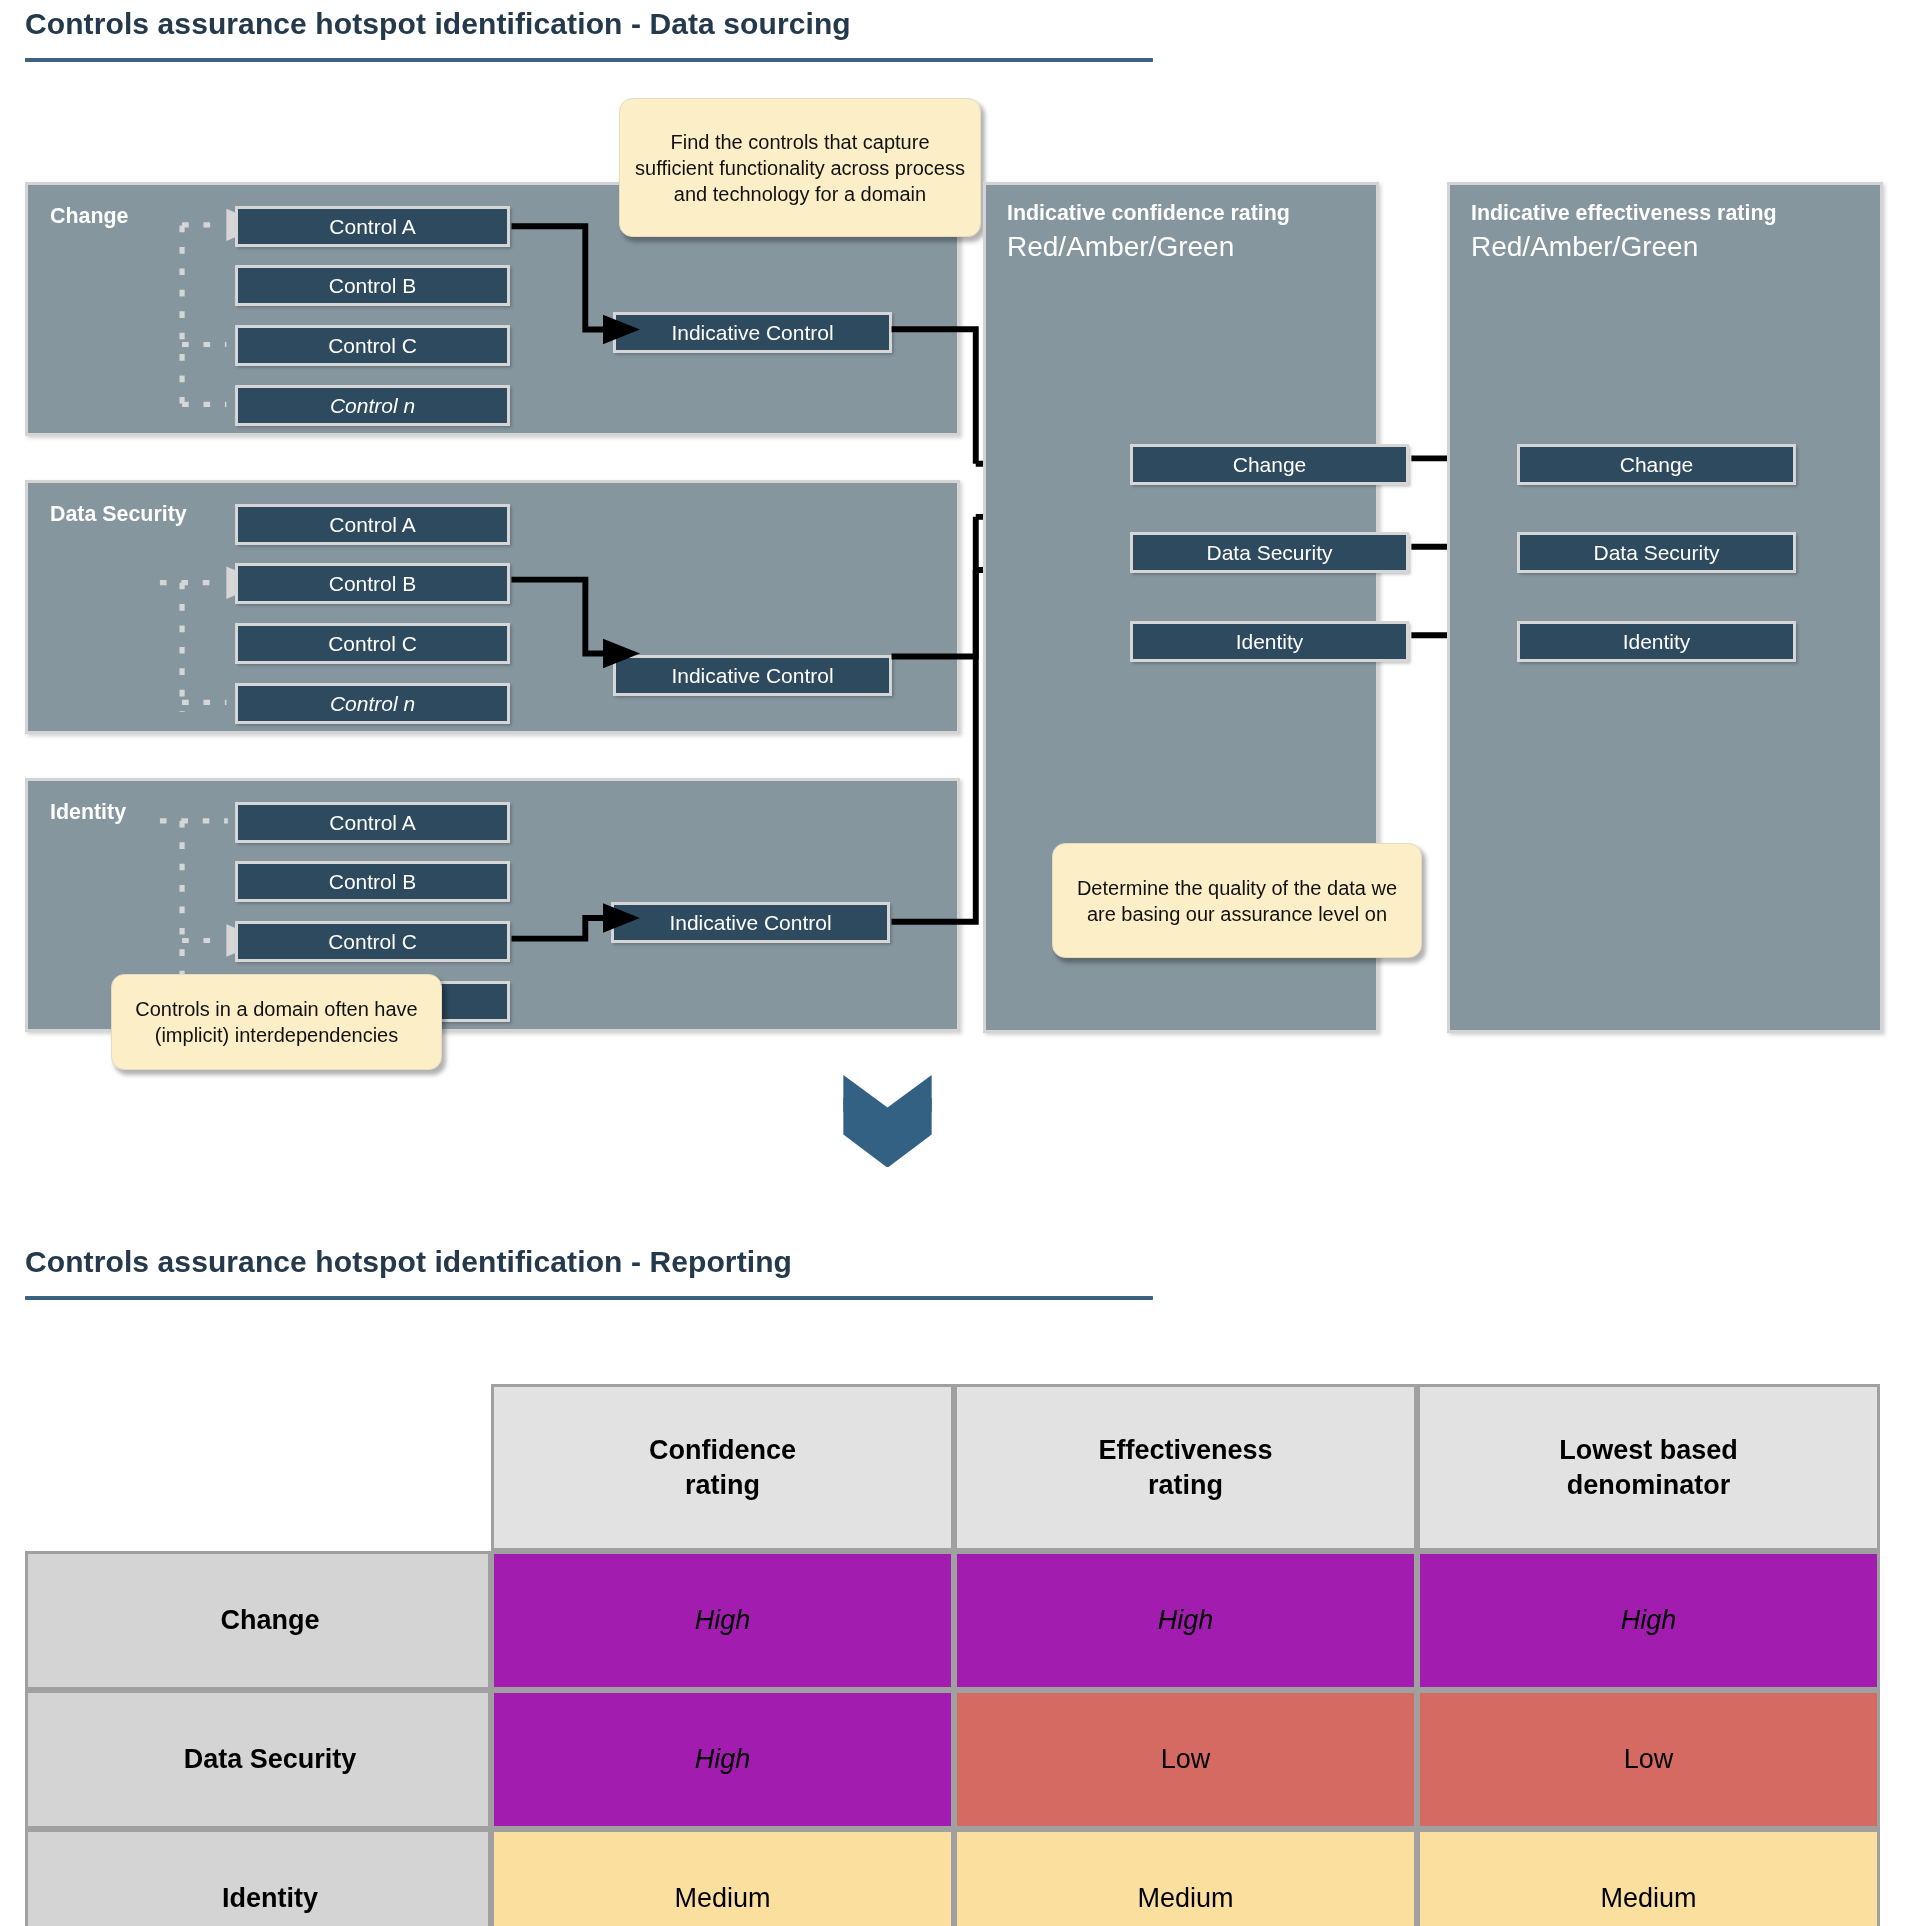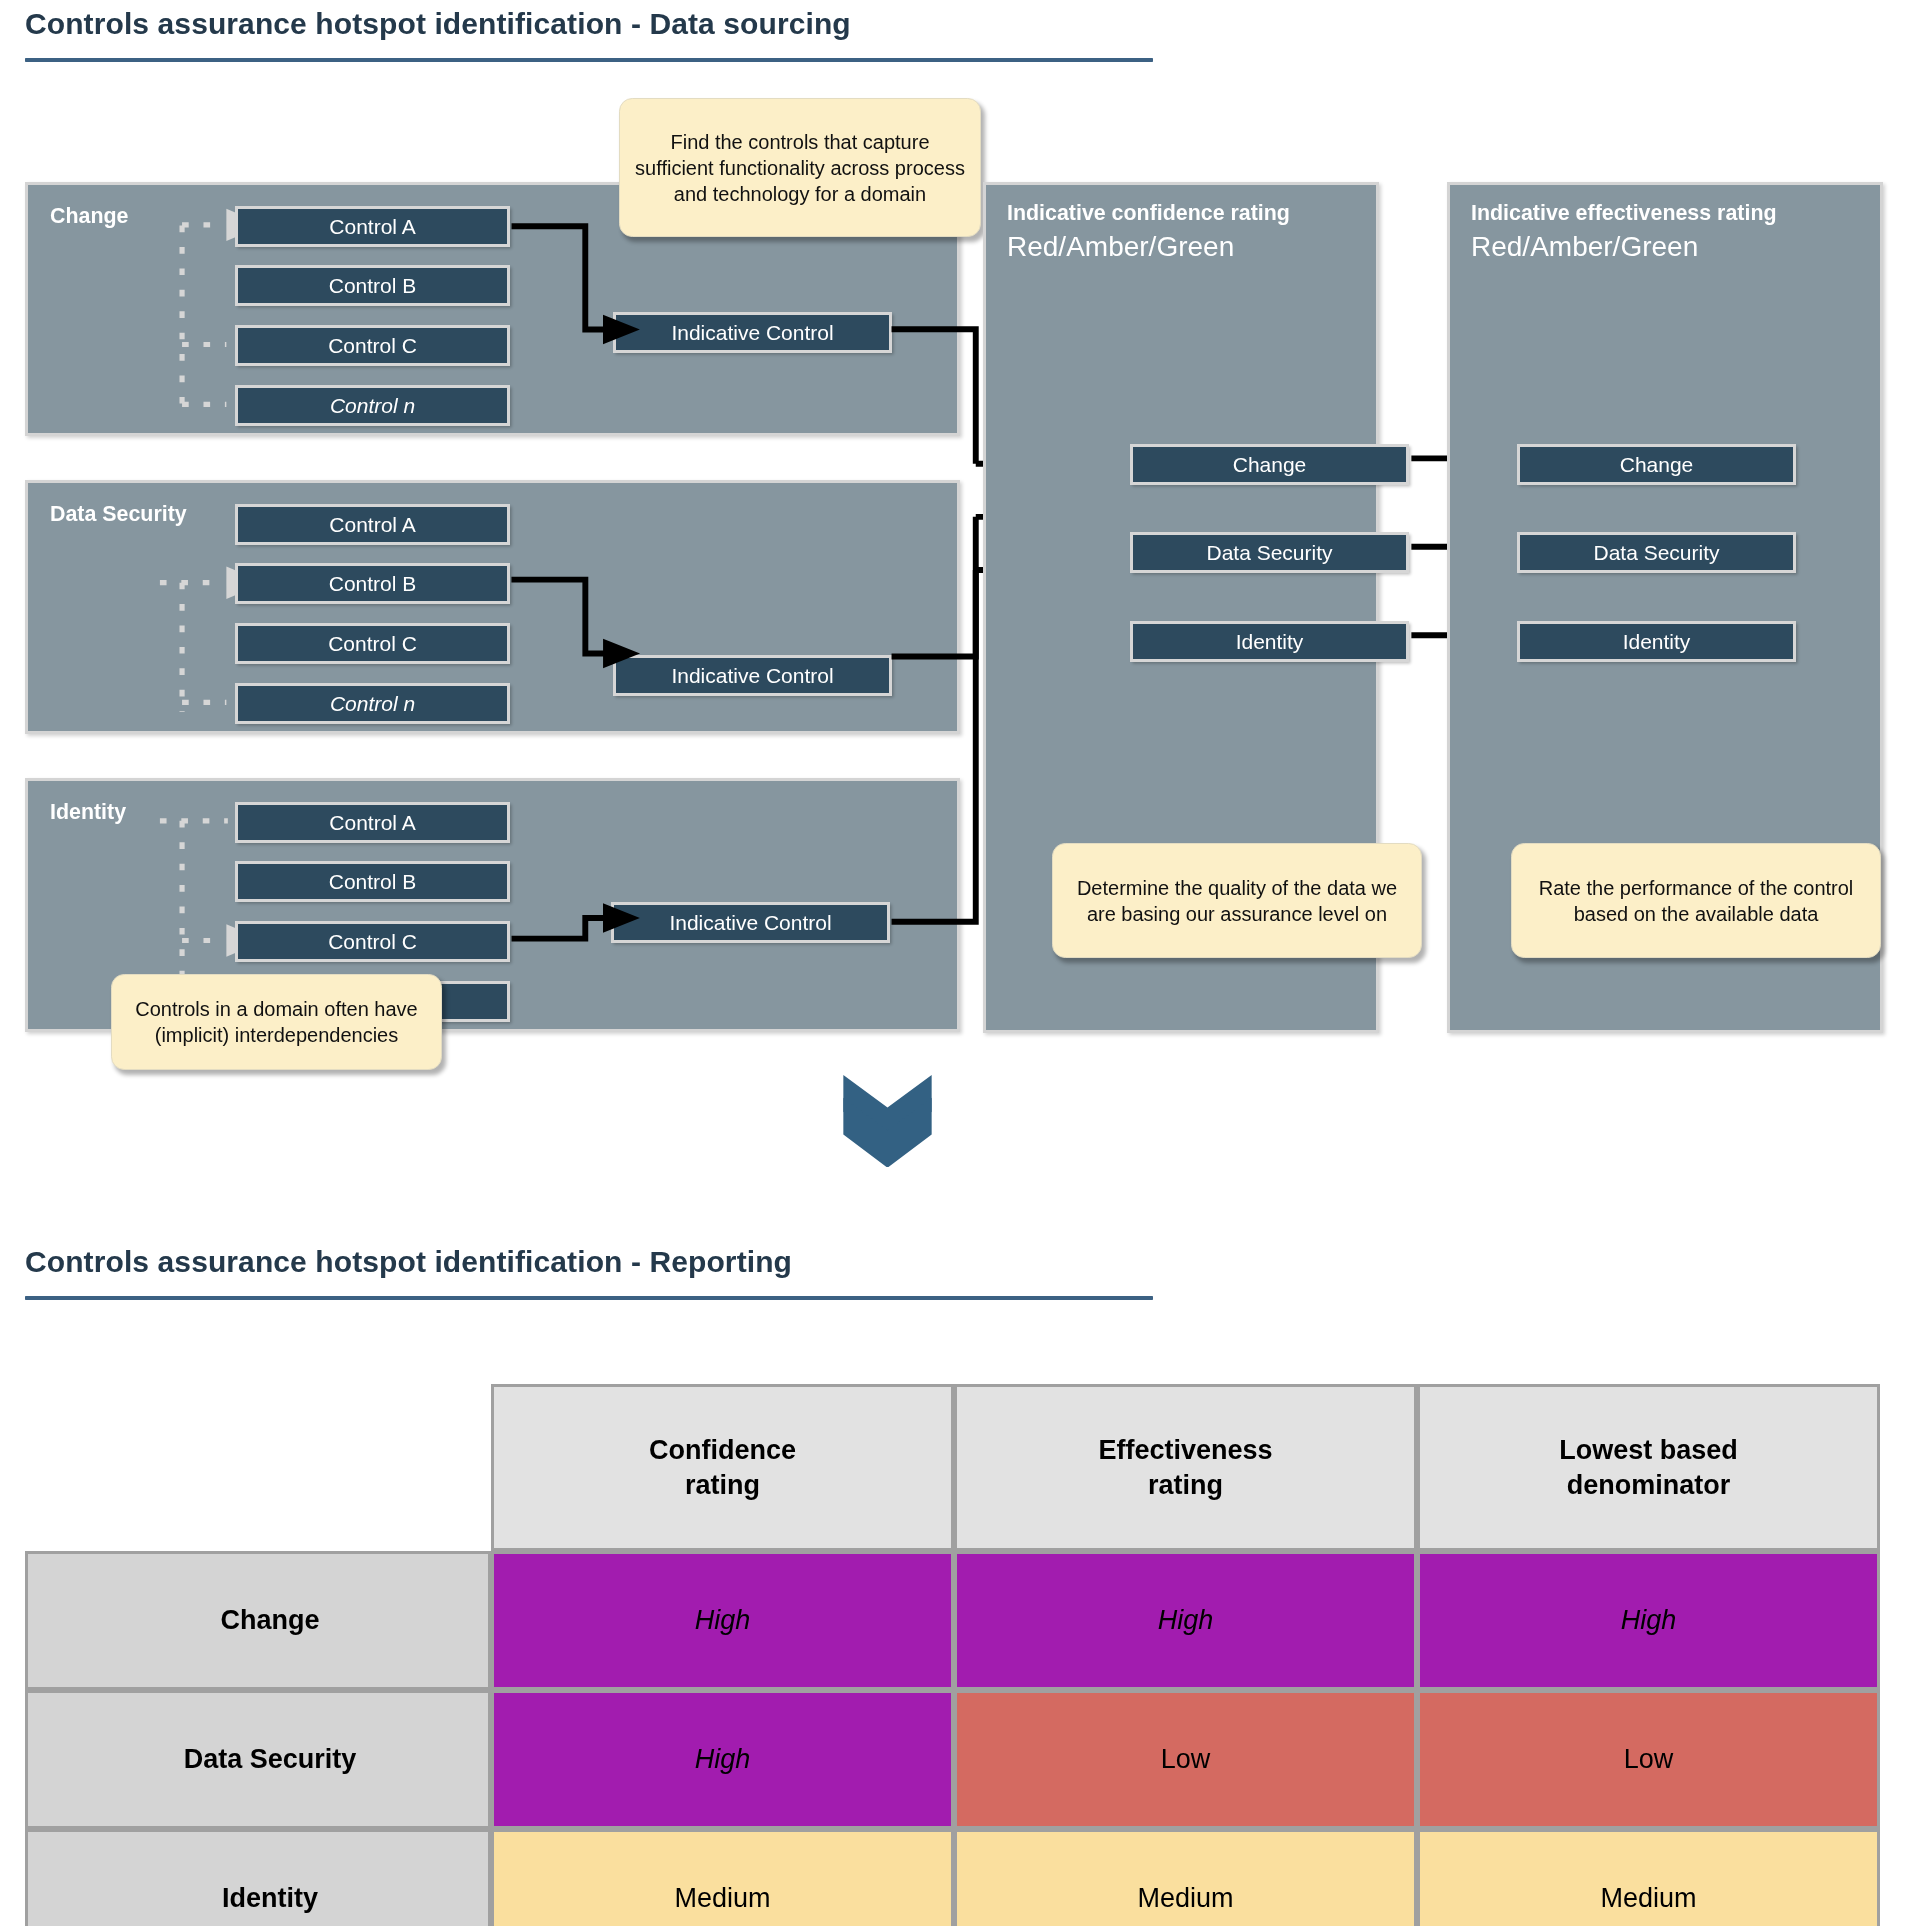--- a/index.html
+++ b/index.html
@@ -265,23 +265,20 @@
   <div class="cbox" style="left:67px; top:259px; width:279px; height:41px;">
     <span>Change</span>
     </div>
   <div class="cbox" style="left:67px; top:347px; width:279px; height:41px;">
     <span>Data Security</span>
     </div>
   <div class="cbox" style="left:67px; top:436px; width:279px; height:41px;">
     <span>Identity</span>
     </div>
 
-  <div class="note" style="left:33px; top:658px; width:370px; height:115px;">
-    <span>Rate the performance of the control based on the available data</span>
-  </div>
 </div>
 
 <svg class="conn" style="left:843px; top:1075px;" width="89" height="92" viewBox="0 0 120 125">
   <polygon points="0,0 60,44 120,0 120,50 60,95 0,50" fill="#336183"></polygon>
   <polygon points="0,53 60,97 120,53 120,103 60,148 0,103" fill="#336183" transform="translate(0,-22)"></polygon>
 </svg>
 
 <div class="abs sec-title" style="left:25px; top:1245px;">Controls assurance hotspot identification - Reporting</div>
 <div class="abs sec-rule" style="left:25px; top:1296px; width:1128px;"></div>
 

